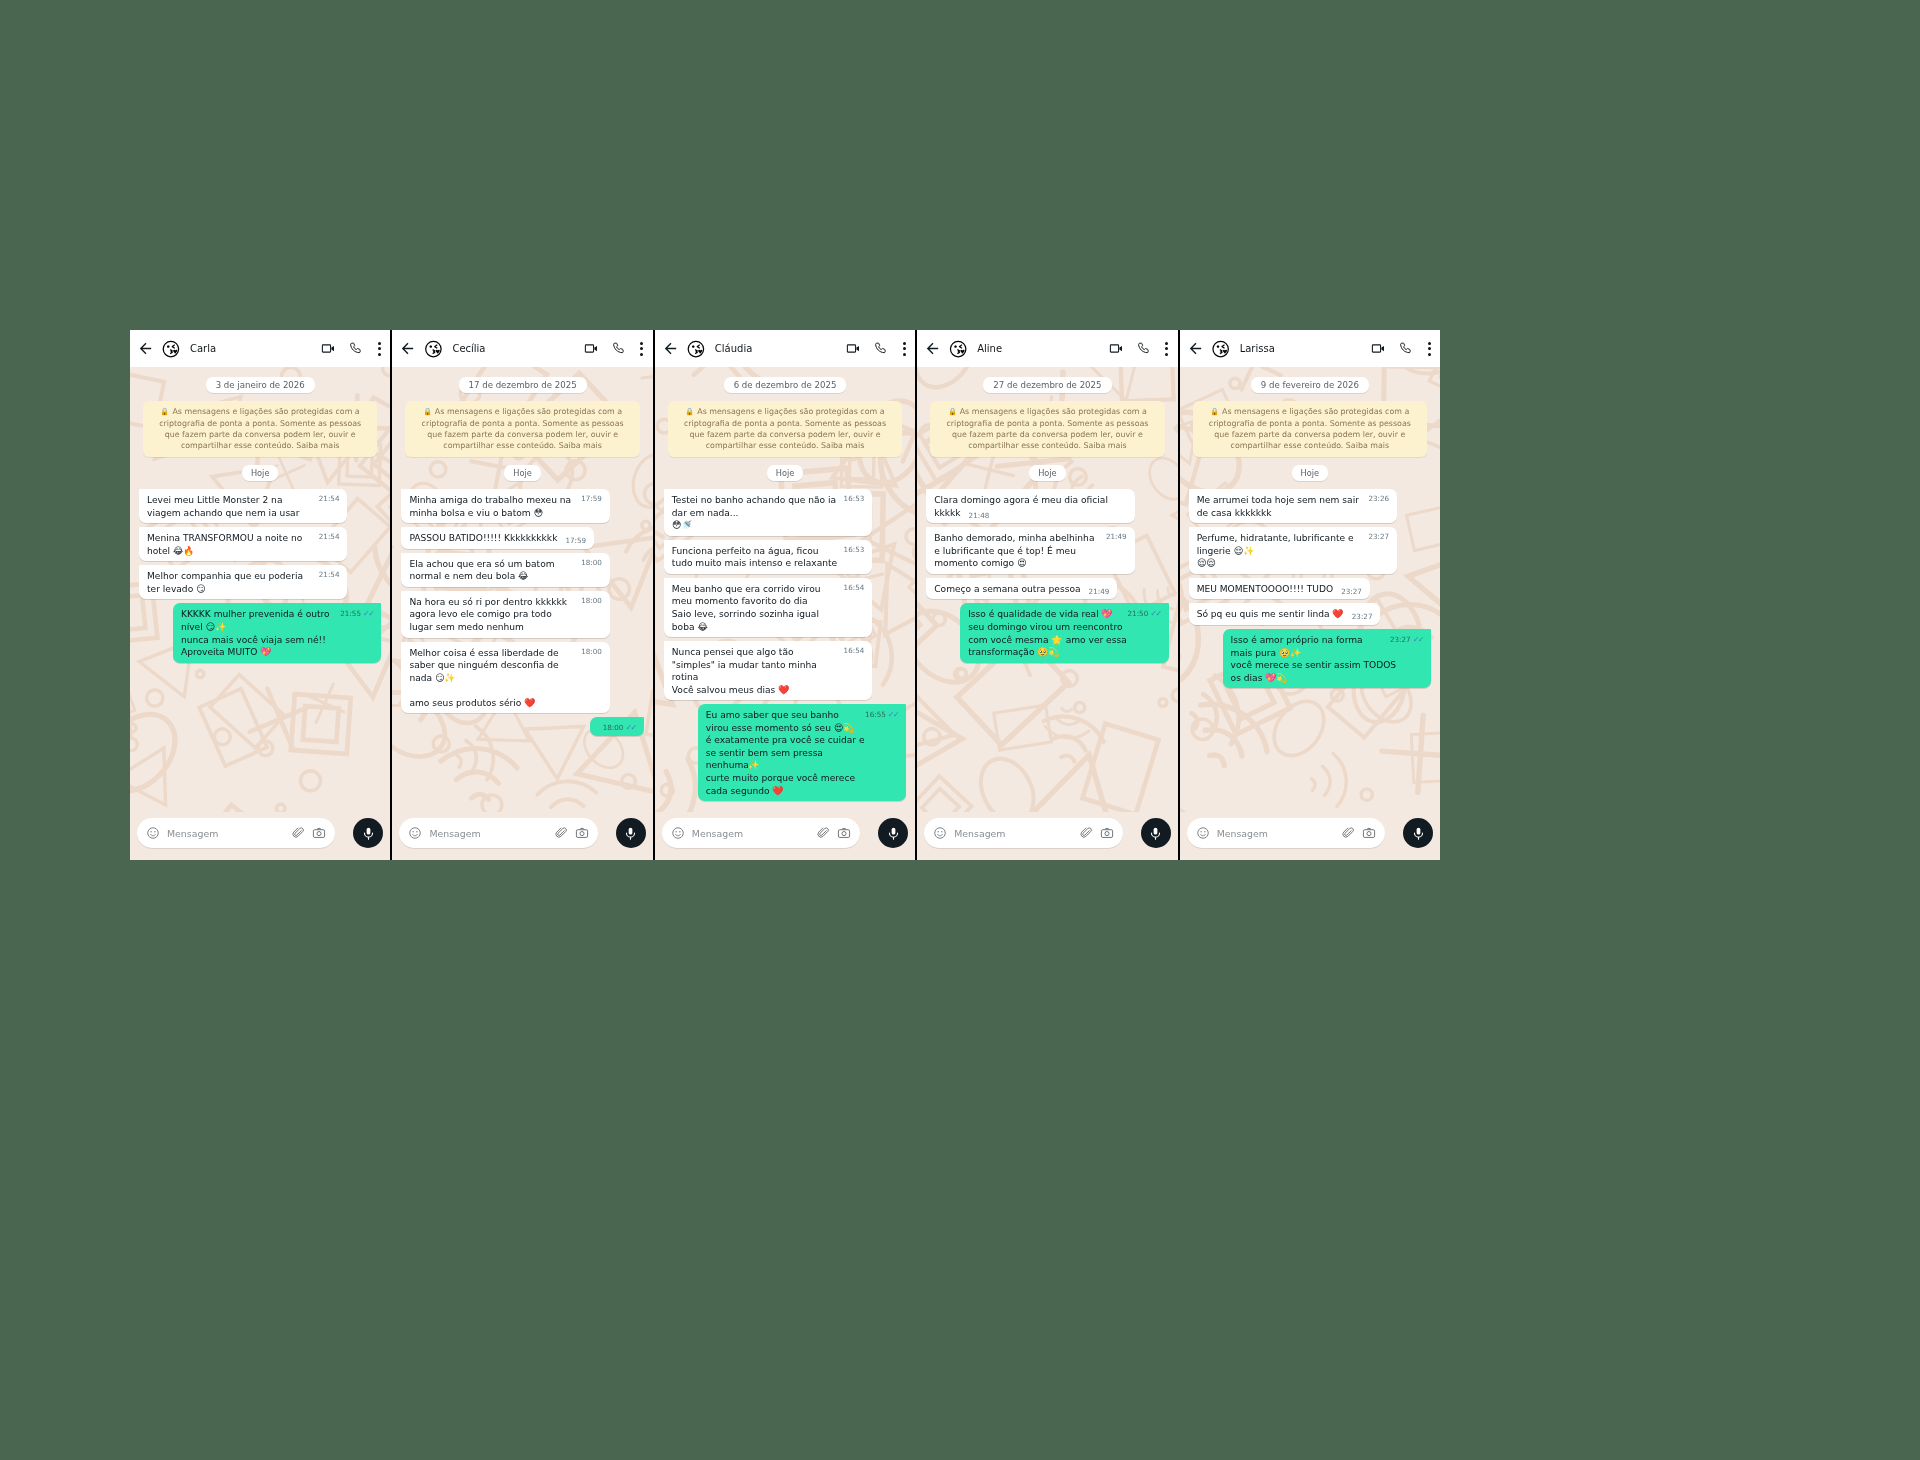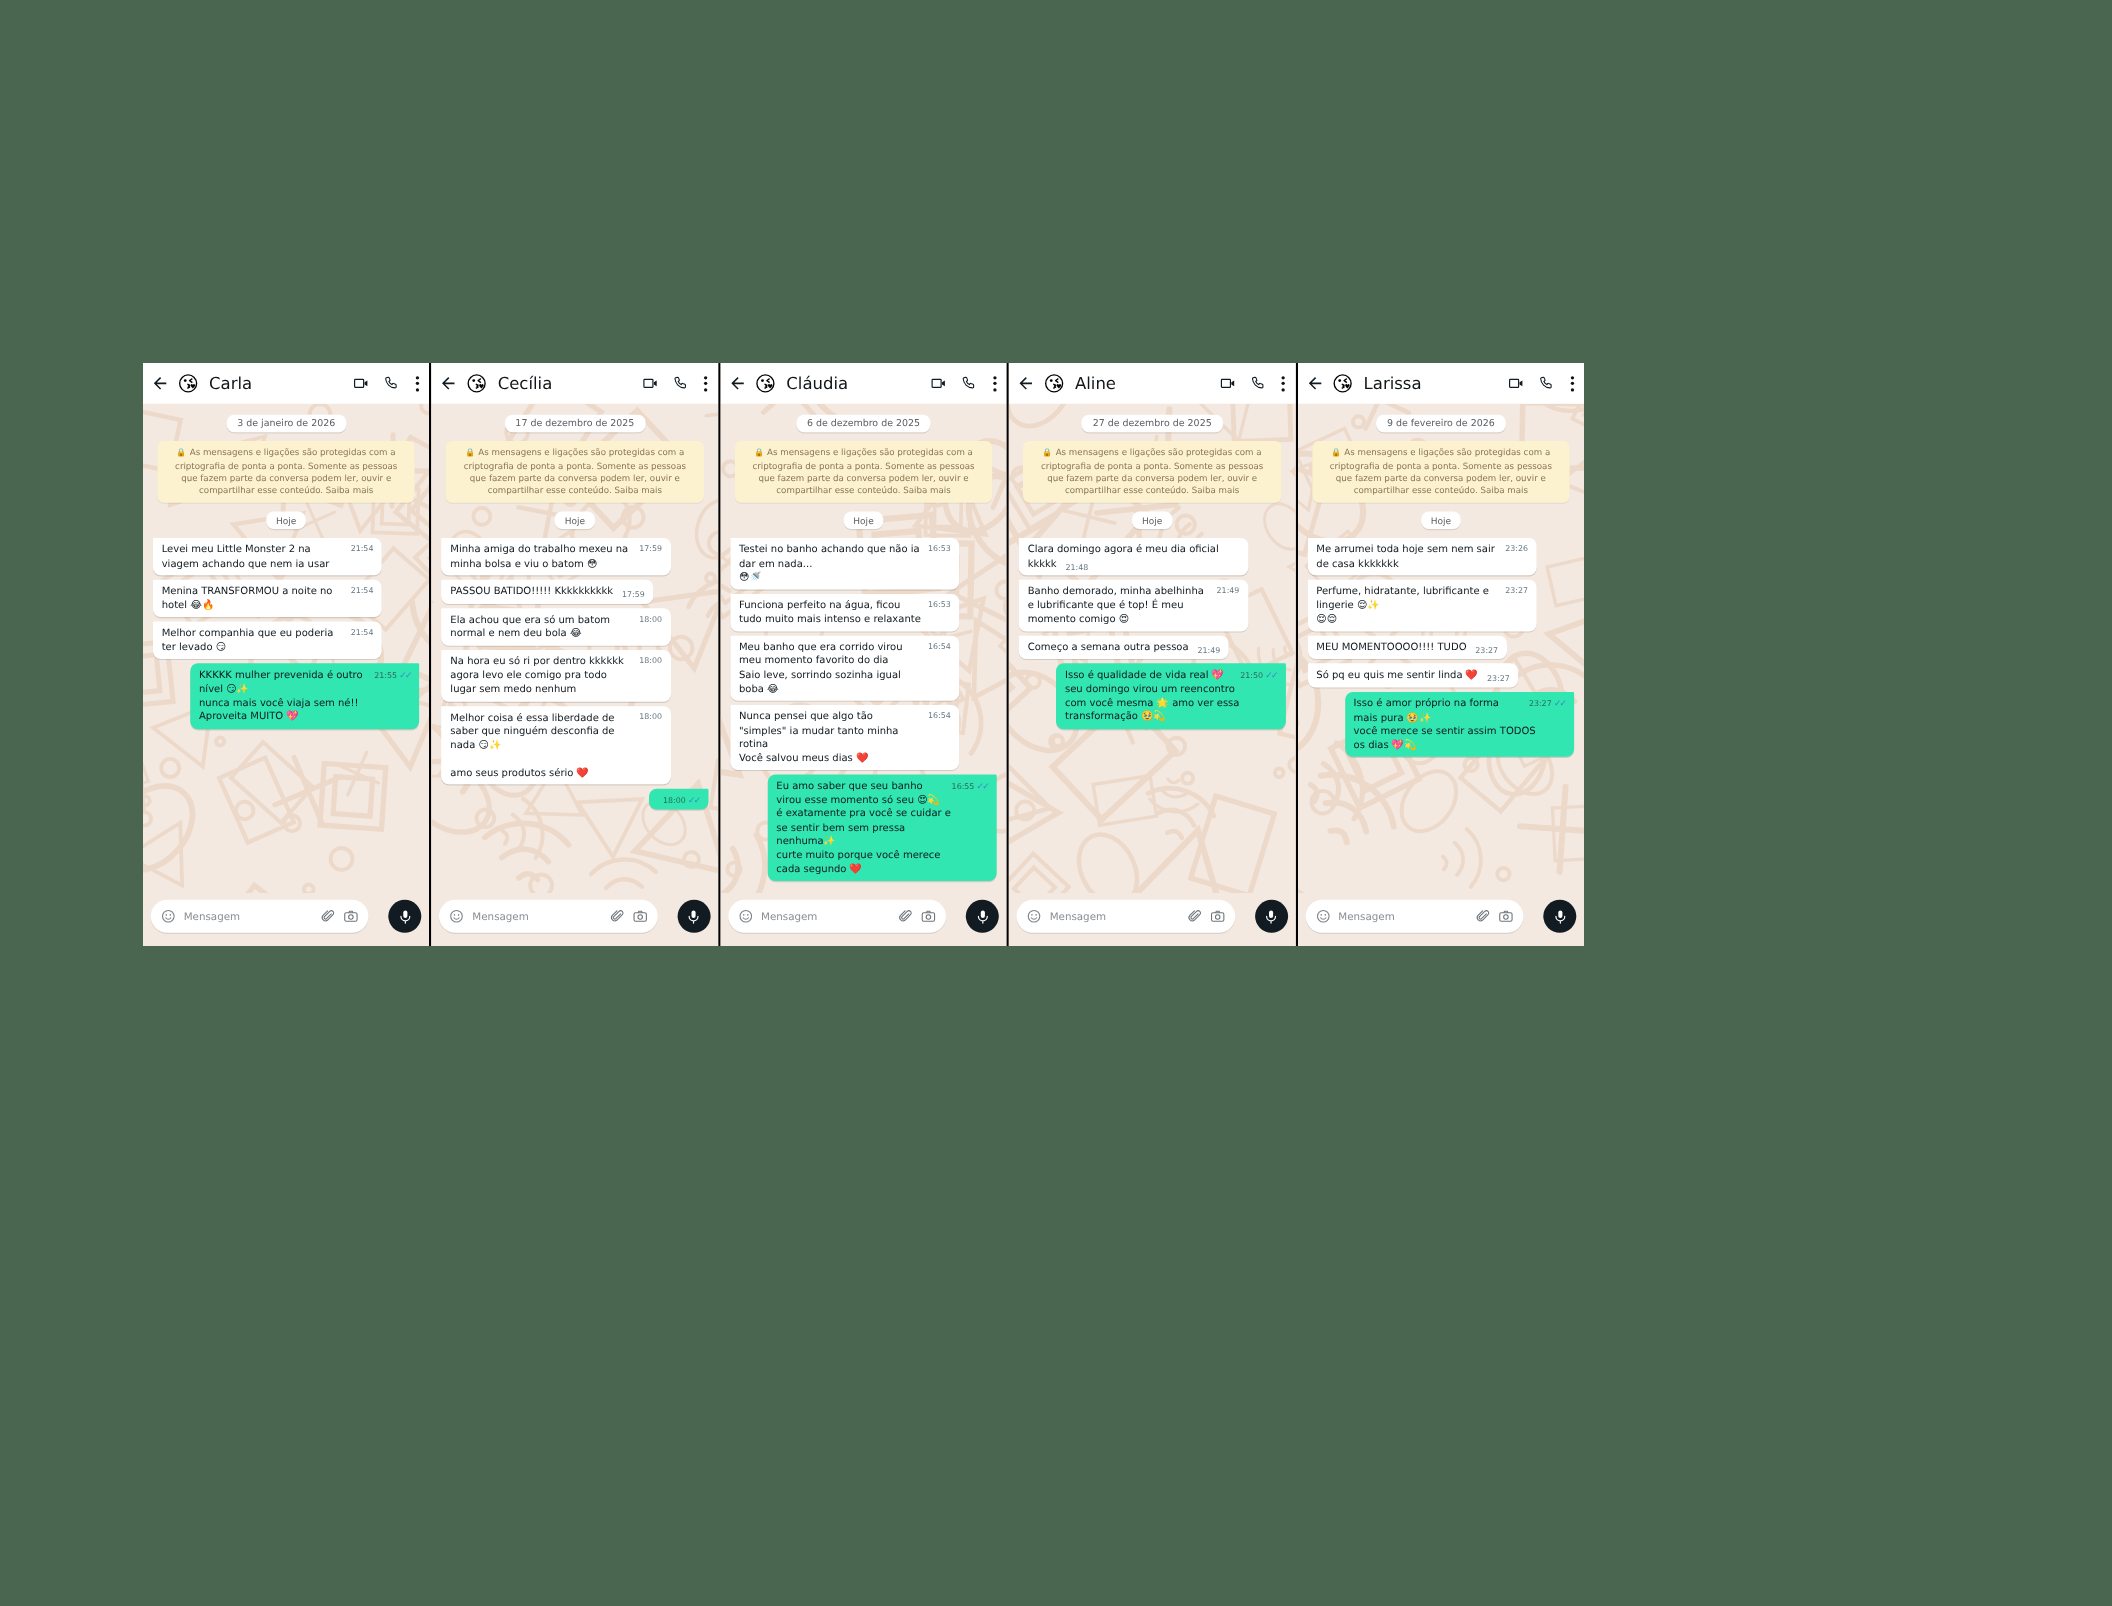--- a/index.html
+++ b/index.html
@@ -44,21 +44,21 @@
   }
   .hdr .back { width: 17px; height: 17px; flex: 0 0 auto; margin-right: 6px; }
   .hdr .back svg { display: block; }
   .avatar {
     width: 22px; height: 22px; border-radius: 50%;
     flex: 0 0 auto; margin-right: 8px;
     font-size: 19px; line-height: 22px; text-align: center;
     overflow: visible;
   }
   .hdr .name {
-    font-size: 15px; color: #11161a; font-weight: 400;
+    font-size: 10px; color: #11161a; font-weight: 400;
     white-space: nowrap; overflow: hidden; text-overflow: ellipsis;
     flex: 1 1 auto;
   }
   .hdr .acts { display: flex; align-items: center; gap: 13px; flex: 0 0 auto; margin-left: 6px;}
   .icn { width: 15px; height: 15px; display: block; }
   .icn svg { display: block; }
   .dots { width: 4px; height: 15px; display: flex; flex-direction: column; justify-content: center; gap: 2.5px; align-items: center;}
   .dots i { width: 3px; height: 3px; border-radius: 50%; background: #111; display: block; }
 
   

